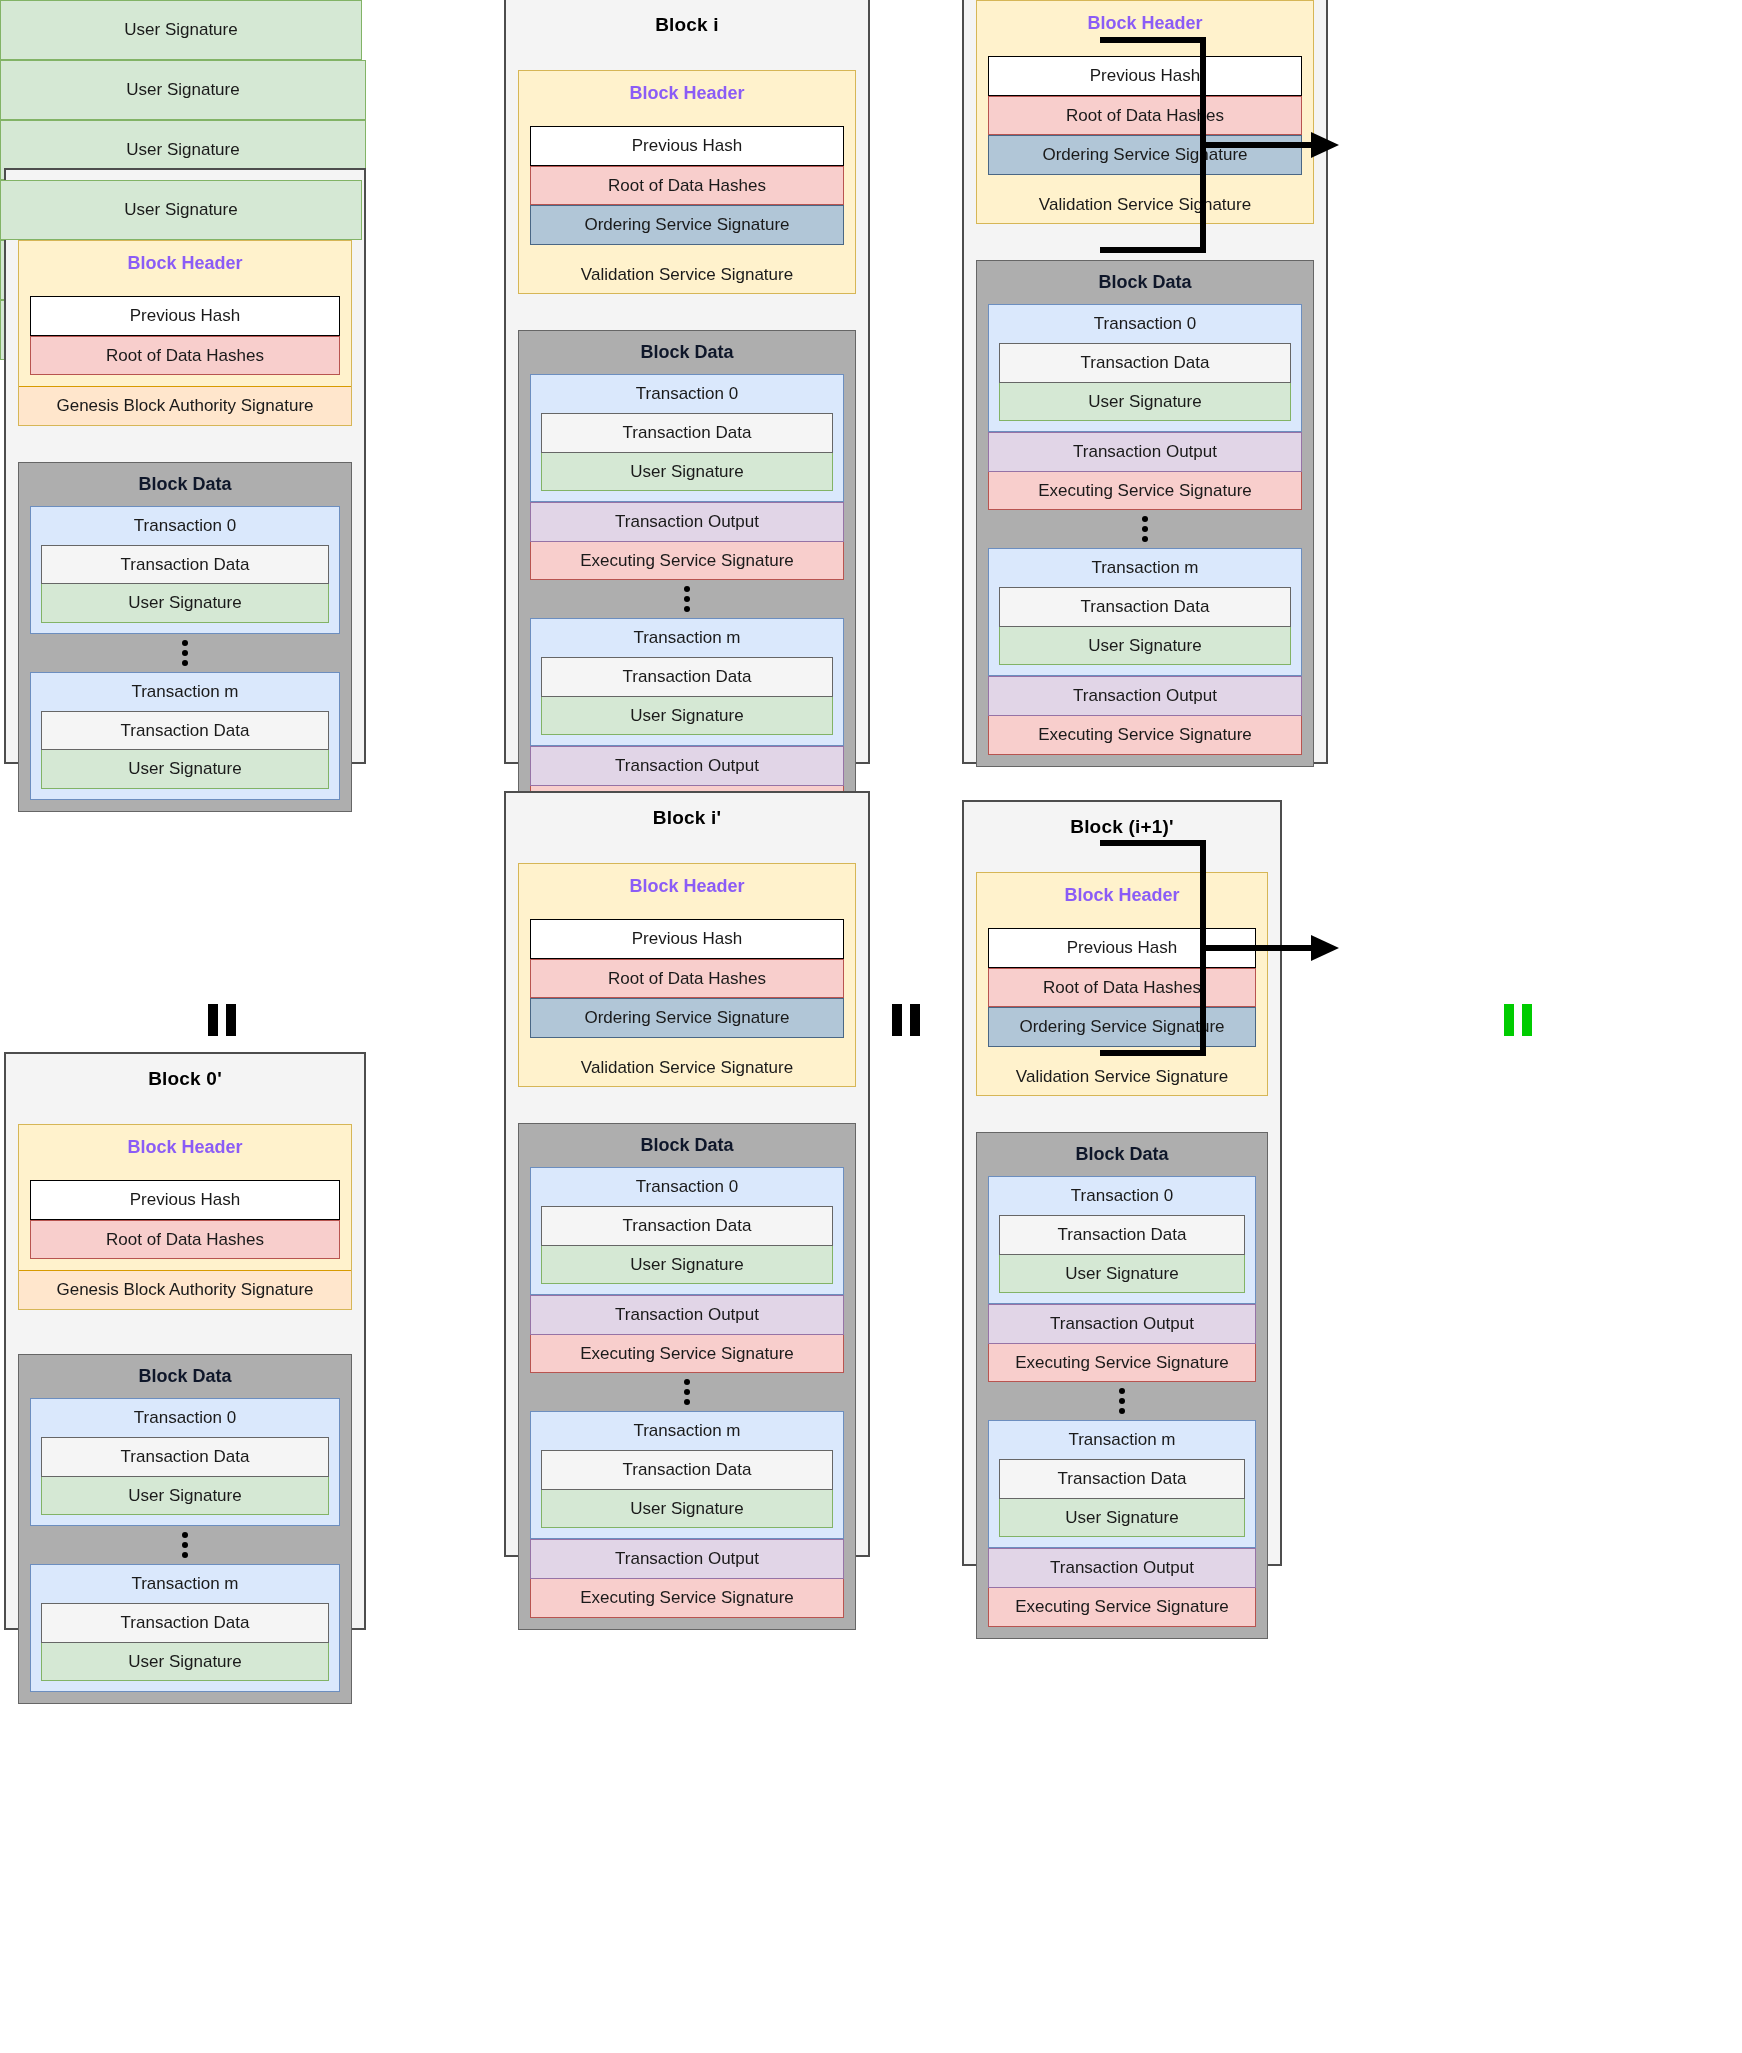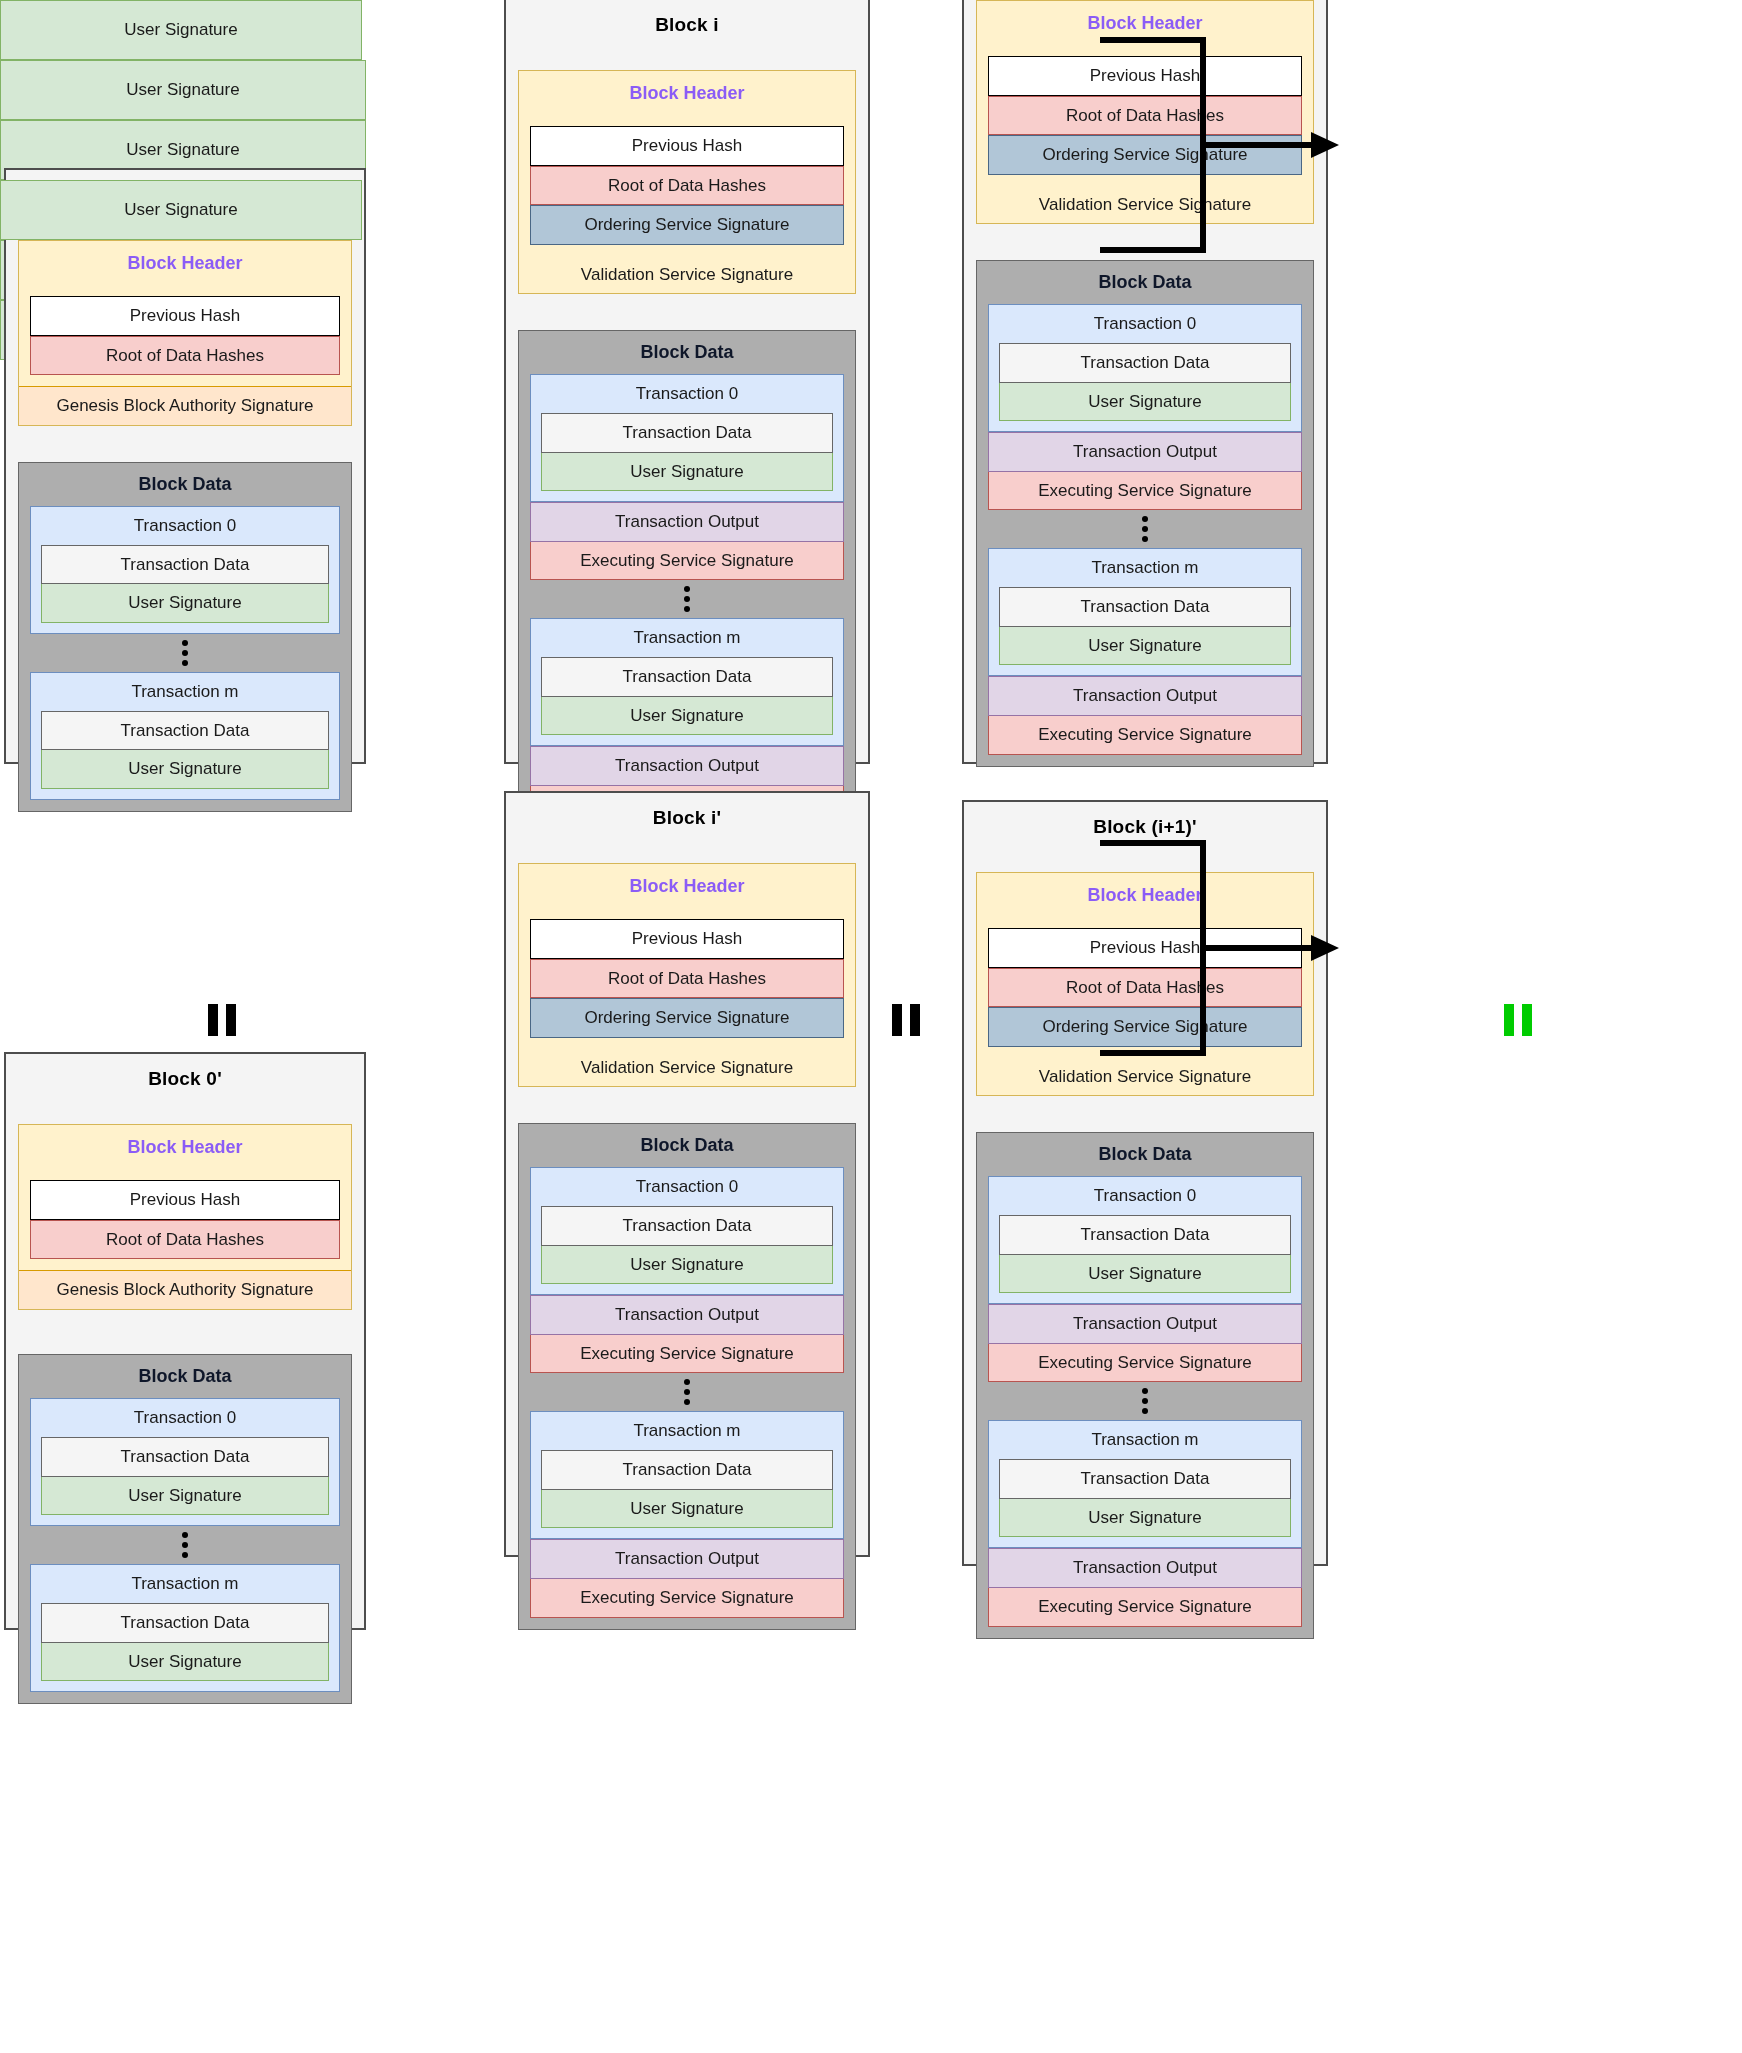--- a/index.html
+++ b/index.html
@@ -401,21 +401,21 @@
             </div>
           </div>
           <div class="row row-txoutput">Transaction Output</div>
           <div class="row row-execsig">Executing Service Signature</div>
         </div>
       </div>
     </div>
   </div>
   <div class="sig-band" style="left:504px; top:1506px; width:366px; height:60px;">User Signature</div>
 
-  <div class="block" style="left:962px; top:800px; width:366px; height:766px;">
+  <div class="block" style="left:962px; top:800px; width:320px; height:766px;">
     <div class="block-inner">
       <div class="block-title">Block (i+1)'</div>
 
       <div class="header-group">
         <div class="header-title">Block Header</div>
         <div class="header-body">
           <div class="row row-prevhash">Previous Hash</div>
           <div class="row row-roothash">Root of Data Hashes</div>
           <div class="row row-ordering">Ordering Service Signature</div>
         </div>

